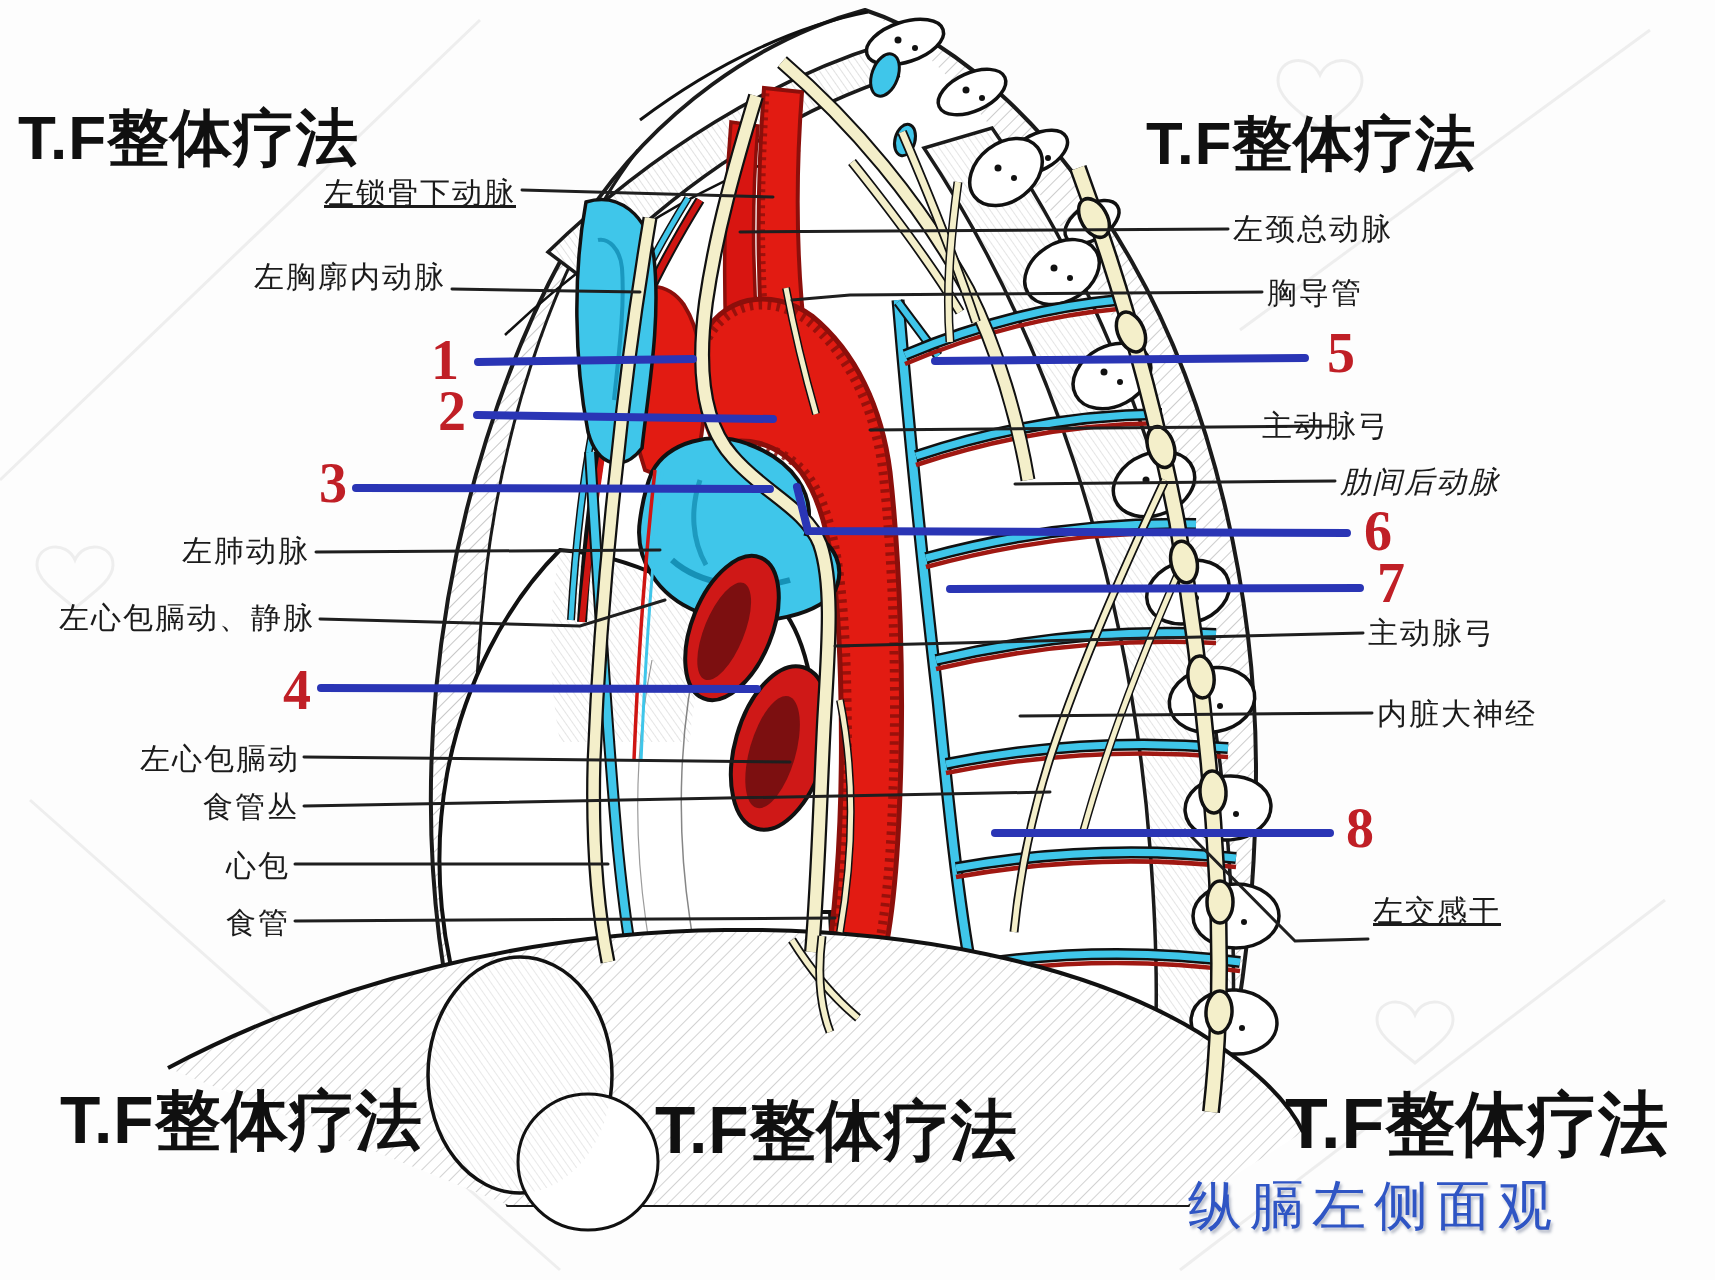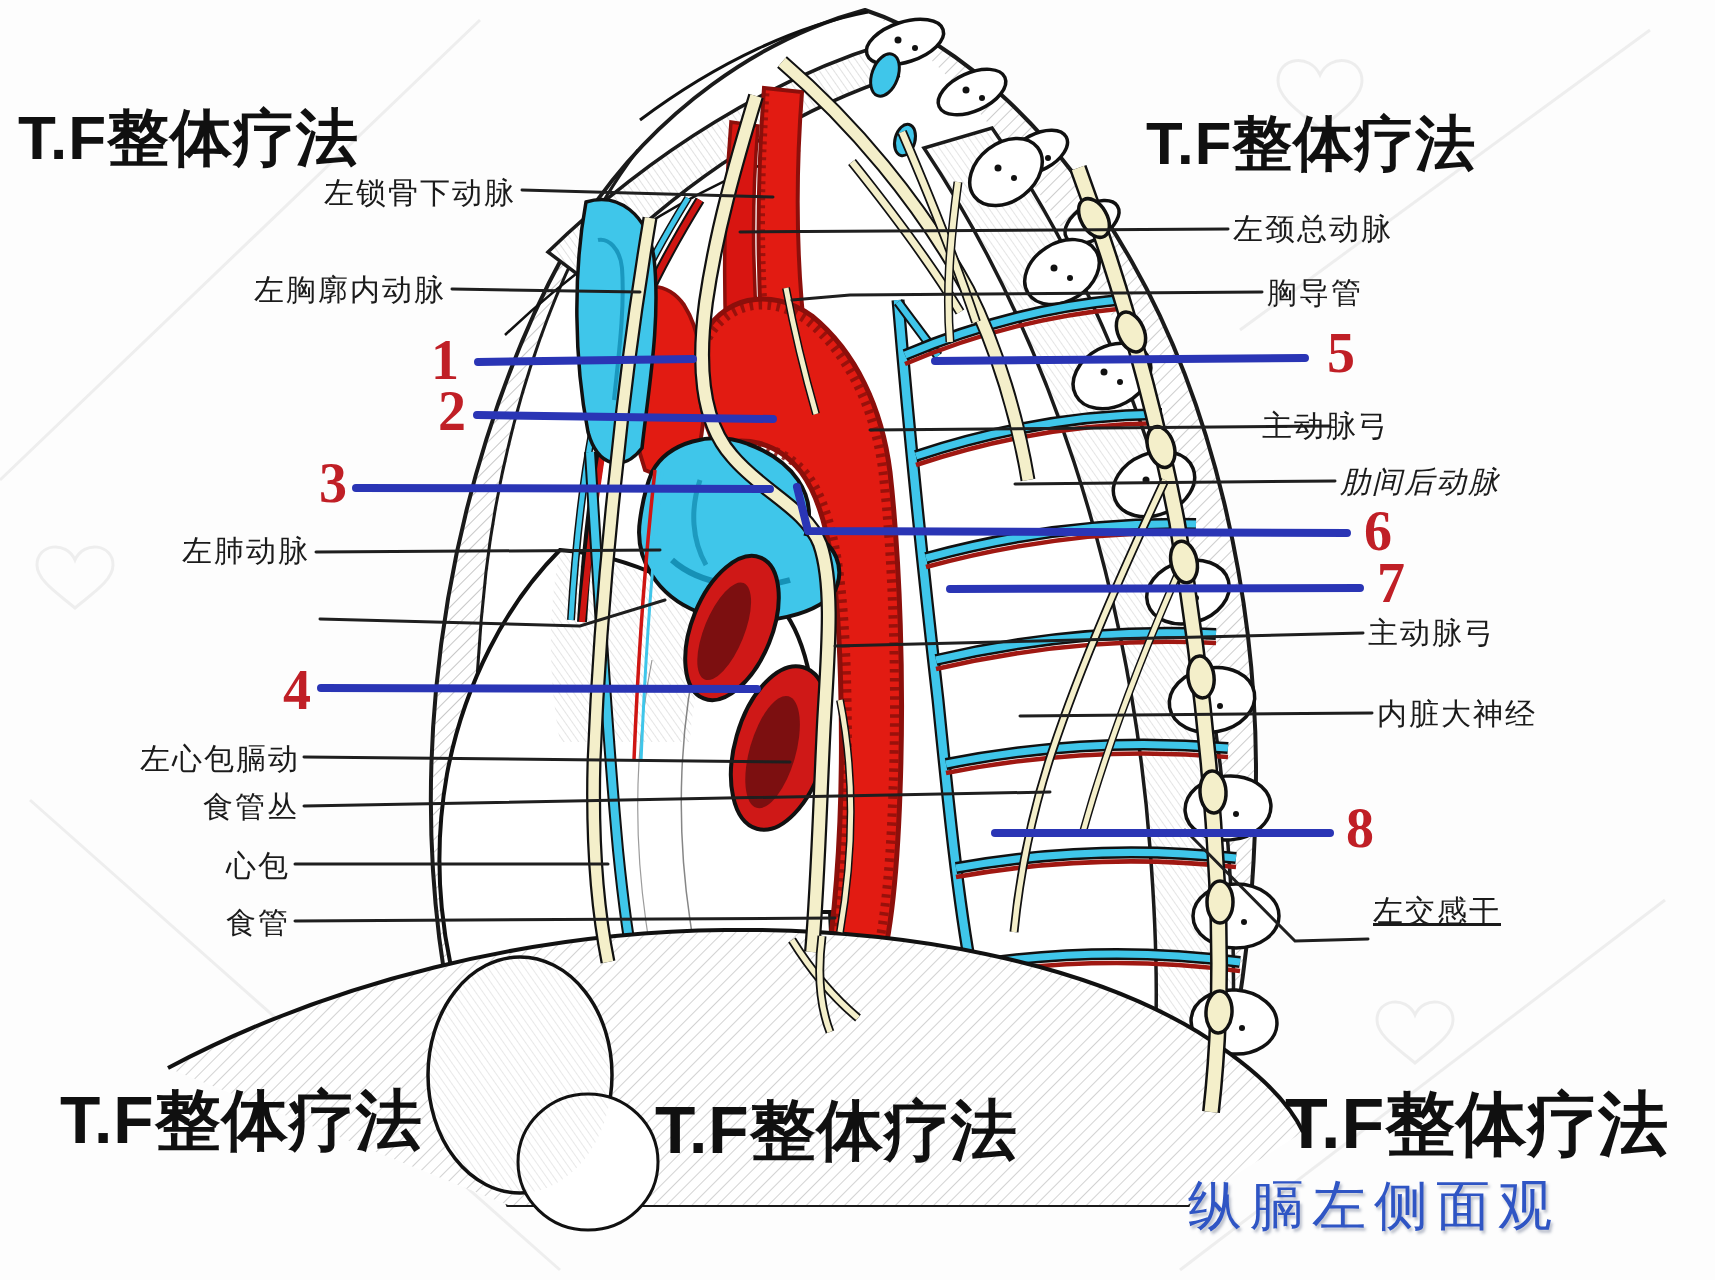--- a/index.html
+++ b/index.html
@@ -295,23 +295,24 @@
 </svg>
 
 <div class="wm" style="left:18px;top:96px;font-size:62px;">T.F整体疗法</div>
 <div class="wm" style="left:1146px;top:104px;font-size:60px;">T.F整体疗法</div>
 <div class="wm" style="left:60px;top:1076px;font-size:66px;">T.F整体疗法</div>
 <div class="wm" style="left:655px;top:1086px;font-size:66px;">T.F整体疗法</div>
 <div class="wm" style="left:1285px;top:1078px;font-size:70px;">T.F整体疗法</div>
 
 <div class="title" style="left:1188px;top:1170px;">纵膈左侧面观</div>
 
-<div class="lbl" style="right:1199px;top:176px;">左锁骨下动脉</div>
-<div class="lbl" style="right:1269px;top:273px;">左胸廓内动脉</div>
+<div class="lbl" style="right:1199px;top:176px;text-decoration:underline;">左锁骨下动脉</div>
+<div class="lbl" style="right:1269px;top:260px;">左胸廓内动脉</div>
 <div class="lbl" style="right:1405px;top:534px;">左肺动脉</div>
+<div class="lbl" style="right:1400px;top:601px;">左心包膈动、静脉</div>
 <div class="lbl" style="right:1415px;top:742px;">左心包膈动</div>
 <div class="lbl" style="right:1416px;top:790px;">食管丛</div>
 <div class="lbl" style="right:1425px;top:849px;">心包</div>
 <div class="lbl" style="right:1425px;top:906px;">食管</div>
 
 <div class="lbl" style="left:1233px;top:212px;">左颈总动脉</div>
 <div class="lbl" style="left:1267px;top:276px;">胸导管</div>
 <div class="lbl" style="left:1262px;top:409px;">主动脉弓</div>
 <div class="lbl" style="left:1340px;top:465px;font-style:italic;">肋间后动脉</div>
 <div class="lbl" style="left:1368px;top:616px;">主动脉弓</div>

